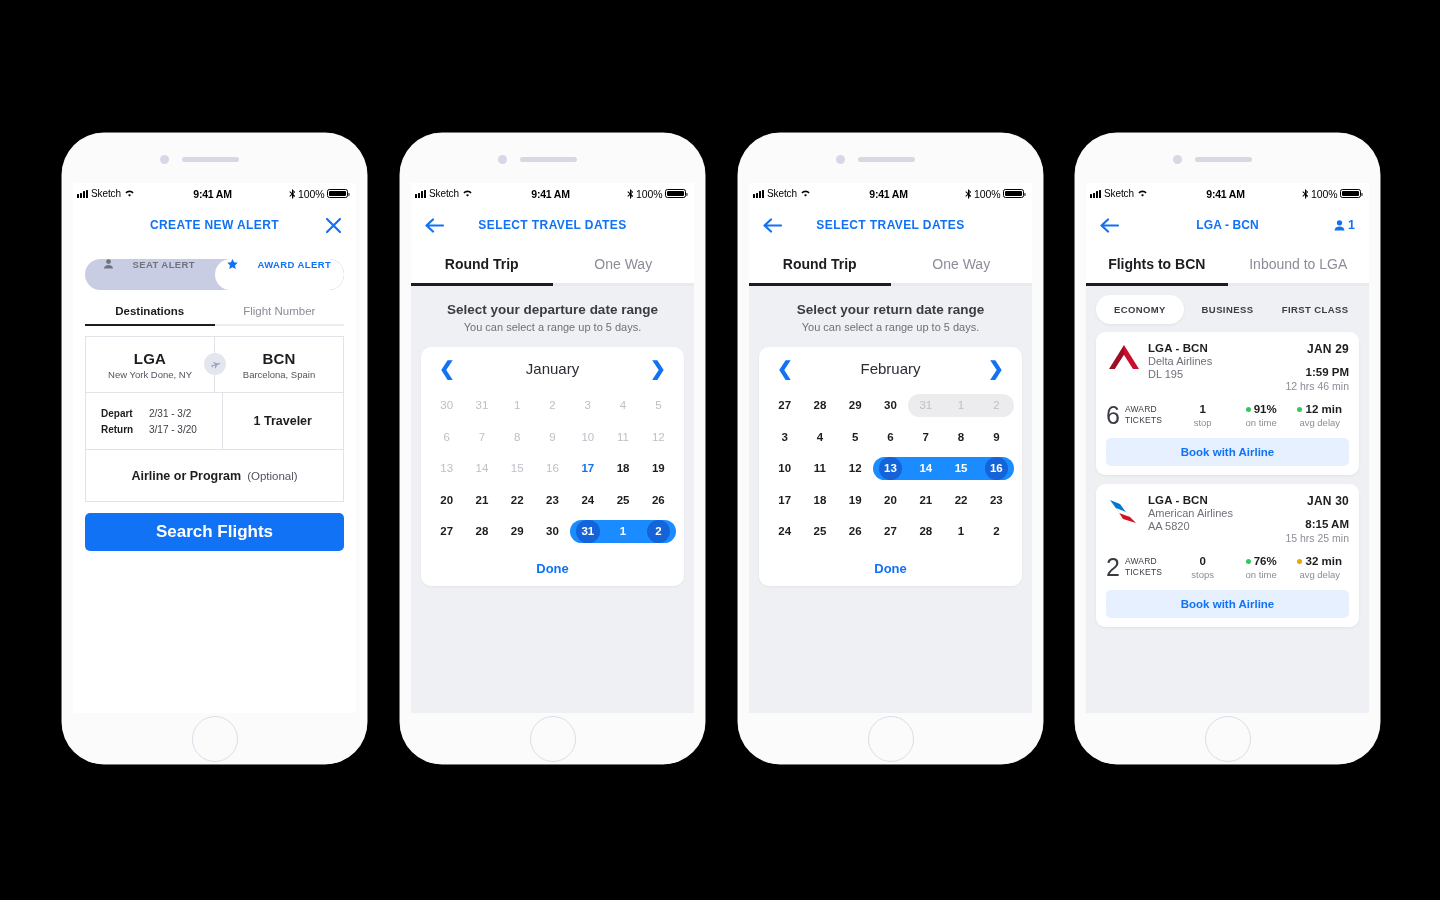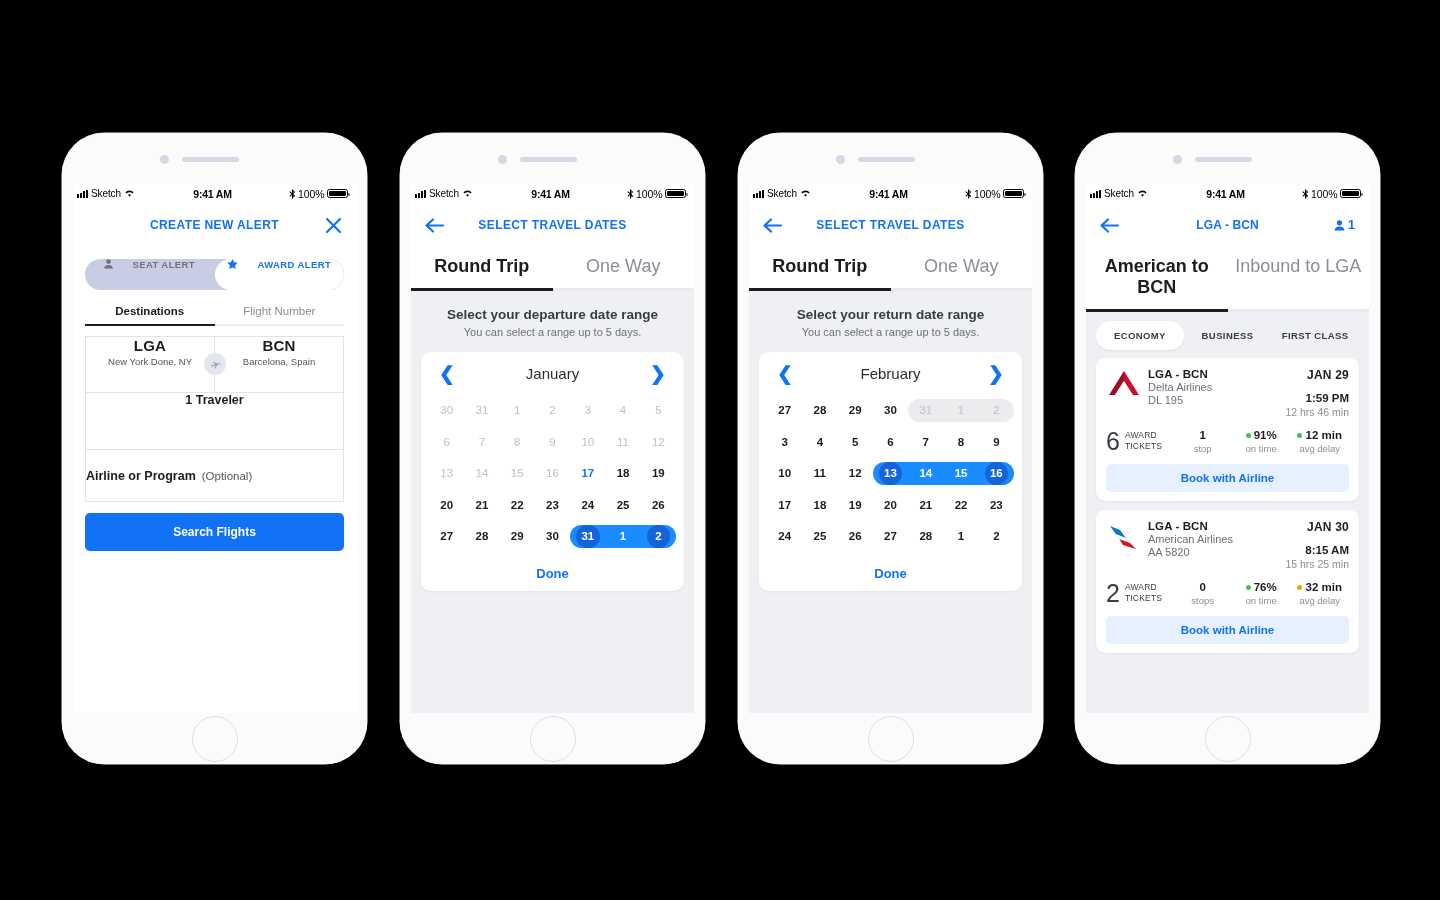--- a/index.html
+++ b/index.html
@@ -80,21 +80,21 @@
   }
   .nav-title.tight { letter-spacing: 0.1px; }
   .icon-btn { position: relative; z-index: 2; cursor: pointer; display:flex;align-items:center;}
   .close-x { width:17px;height:17px; margin-left:auto;}
   .pax { margin-left:auto; display:flex; align-items:center; gap:3px; color:#1172f5; font-size:12.5px; font-weight:700;}
 
   
   .toptabs { display: flex; background: #fff; position: relative; }
   .toptab {
     flex: 1; text-align: center; padding: 10px 0 11px;
-    font-size: 18px; color: #8b8d98; font-weight: 400; cursor: pointer;
+    font-size: 14px; color: #8b8d98; font-weight: 400; cursor: pointer;
   }
   .toptab.active { color: #1d1d21; font-weight: 700; }
   .toptab-underline { height: 2.5px; background: #e9e9ee; display: flex; }
   .toptab-underline i { flex: 1; }
   .toptab-underline i.on { background: #1d1d21; }
 
   
   .p1body { padding: 0 12px; }
   .seg {
     margin: 13px 0 0; height: 31px; border-radius: 16px;
@@ -120,21 +120,21 @@
   .subtab.active { color: #1d1d21; font-weight: 700; }
   .subtab-underline { height: 2px; background: #ececf1; display: flex; }
   .subtab-underline i { flex: 1; }
   .subtab-underline i.on { background: #1d1d21; }
 
   .fieldgrid { margin-top: 10px; }
   .frow { display: flex; }
   .fcell {
     border: 1px solid #e2e2e8; background: #fff; flex: 1;
     min-height: 57px; display: flex; flex-direction: column;
-    align-items: center; cursor: pointer;
+    align-items: center; justify-content: center; cursor: pointer;
   }
   .frow + .frow .fcell { border-top: none; }
   .frow .fcell + .fcell { border-left: none; }
   .fcell .code { font-size: 15px; font-weight: 700; color: #1d1d21; letter-spacing: 0.2px;}
   .fcell .city { font-size: 9.5px; color: #53555e; margin-top: 2px; }
   .swap {
     position: absolute; left: 50%; top: 28px; transform: translate(-50%,-50%);
     width: 22px; height: 22px; border-radius: 50%; background: #e4e6ef;
     display: flex; align-items: center; justify-content: center;
   }
@@ -142,21 +142,21 @@
   .dates { align-items: flex-start; padding-left: 15px; gap: 5px; justify-content:center;}
   .dates .dline { display: flex; gap: 10px; font-size: 10px; }
   .dates .dlabel { font-weight: 700; color: #1d1d21; width: 38px; }
   .dates .dval { color: #3b3d45; }
   .trav { font-size: 12.5px; font-weight: 700; color: #1d1d21; }
   .airline-cell { min-height: 52px; flex-direction: row; gap: 6px; }
   .airline-cell .a1 { font-size: 12.5px; font-weight: 700; color: #1d1d21; }
   .airline-cell .a2 { font-size: 11.5px; color: #53555e; }
   .search-btn {
     margin-top: 11px; height: 38px; border-radius: 5px;
-    background: #1172f5; color: #fff; font-size: 12px; font-weight: 700;
+    background: #1172f5; color: #fff; font-size: 17px; font-weight: 700;
     display: flex; align-items: center; justify-content: center; cursor: pointer;
   }
 
   
   .calbody { background: #eff0f3; height: 100%; padding: 0 10px; }
   .cal-head { text-align: center; padding-top: 16px; }
   .cal-head h3 { font-size: 13.5px; font-weight: 700; color: #3a3c44; }
   .cal-head p { font-size: 11px; color: #6e707a; margin-top: 4px; }
   .calcard {
     margin-top: 14px; background: #fff; border-radius: 10px;
@@ -312,20 +312,30 @@
               <span class="code">BCN</span>
               <span class="city">Barcelona, Spain</span>
             </div>
             <div class="swap">
               <svg width="12" height="12" viewBox="0 0 14 14">
                   <path d="M13 7L9.6 8.3l-2 3.9-1-.2.9-3.2-3 .9-.7 1.4-.8-.1.4-1.8-1.2-1 .7-.4 1.4.6 3-1.2-2.7-1.9.6-.6 3.8 1.3L12.4 6c.5-.2.9.1.9.5 0 .2-.1.4-.3.5z" fill="#9aa0b5"></path>
                 </svg>
             </div>
           </div>
           <div class="frow">
+            <div class="fcell dates">
+              <div class="dline">
+                  <span class="dlabel">Depart</span>
+                  <span class="dval">2/31 - 3/2</span>
+                </div>
+              <div class="dline">
+                  <span class="dlabel">Return</span>
+                  <span class="dval">3/17 - 3/20</span>
+                </div>
+            </div>
             <div class="fcell">
               <span class="trav">1 Traveler</span>
             </div>
           </div>
           <div class="frow">
             <div class="fcell airline-cell">
               <span class="a1">Airline or Program</span>
               <span class="a2">(Optional)</span>
             </div>
           </div>
@@ -613,21 +623,21 @@
         <div class="pax">
           <svg width="11" height="11" viewBox="0 0 9 10">
               <circle cx="4.5" cy="2.6" r="2.4" fill="#1172f5"></circle>
               <path d="M0 9.6c0-2.3 2-3.6 4.5-3.6S9 7.3 9 9.6H0z" fill="#1172f5"></path>
             </svg>
           <span>1</span>
         </div>
       </div>
 
       <div class="toptabs">
-        <div class="toptab active"><span>American to BCN</span></div>
+        <div class="toptab active"><span>Flights to BCN</span></div>
         <div class="toptab"><span>Inbound to LGA</span></div>
       </div>
       <div class="toptab-underline">
           <i class="on"></i>
           <i></i>
         </div>
 
       <div class="resbody">
         <div class="classtabs">
           <div class="ctab active"><span>ECONOMY</span></div>

